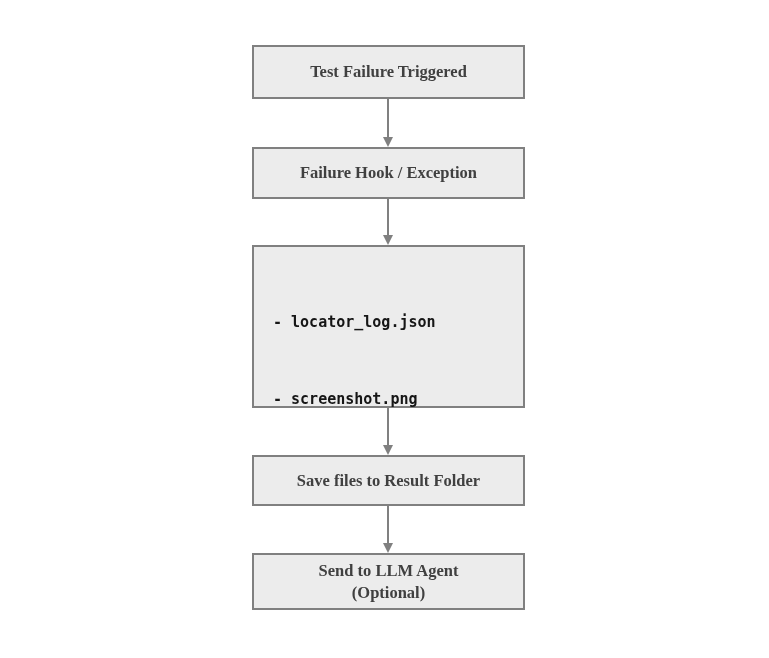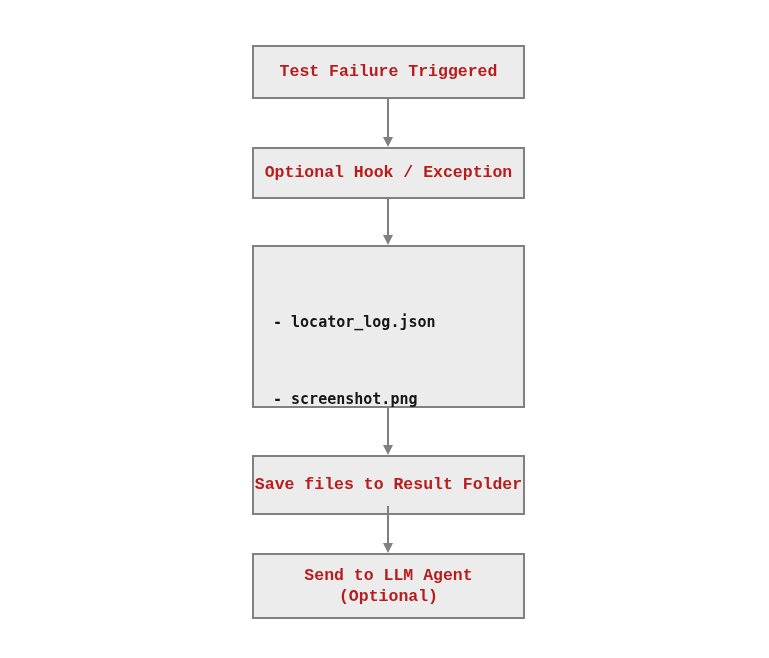--- a/index.html
+++ b/index.html
@@ -30,26 +30,26 @@
     box-sizing: border-box;
     background: #ececec;
     border: 2px solid #808080;
     display: flex;
     align-items: center;
     justify-content: center;
     color: #161616;
   }
 
   .node-label {
-    font-family: Liberation Mono, monospace;
+    font-family: Liberation Serif, serif;
     font-weight: bold;
     font-size: 16.5px;
     line-height: 1.28;
     text-align: center;
-    color: #b91c1c;
+    color: #404040;
     white-space: pre-line;
   }
 
   
   .node.mono {
     align-items: flex-start;
     justify-content: flex-start;
     padding: 12px 0 12px 19px;
   }
   .mono-block {
@@ -75,22 +75,22 @@
     font-size: 15px;
     line-height: 25.5px;
     color: #161616;
     white-space: pre;
   }
 
   
   #node-1 { top: 45px;  height: 54px; }
   #node-2 { top: 147px; height: 52px; }
   #node-3 { top: 245px; height: 163px; }
-  #node-4 { top: 455px; height: 60px; justify-content: center; }
-  #node-5 { top: 553px; height: 66px; }
+  #node-4 { top: 455px; height: 51px; justify-content: center; }
+  #node-5 { top: 553px; height: 57px; }
 
   
   .connector {
     position: absolute;
     left: 0;
     width: 769px;
     height: 100%;
     pointer-events: none;
   }
   .edge-line {
@@ -130,21 +130,21 @@
   <div class="node" id="node-1">
     <div class="node-label">Test Failure Triggered</div>
   </div>
 
   <div class="connector">
     <div class="edge-line" id="edge-1-line"></div>
     <div class="edge-head" id="edge-1-head"></div>
   </div>
 
   <div class="node" id="node-2">
-    <div class="node-label">Optional Hook / Exception</div>
+    <div class="node-label">Failure Hook / Exception</div>
   </div>
 
   <div class="connector">
     <div class="edge-line" id="edge-2-line"></div>
     <div class="edge-head" id="edge-2-head"></div>
   </div>
 
   <div class="node mono" id="node-3">
     <div class="mono-block">
       <div class="mono-item">- locator_log.json</div>

